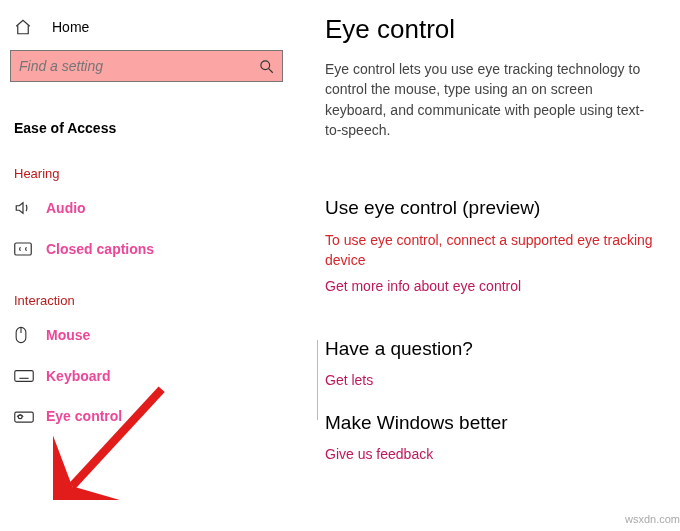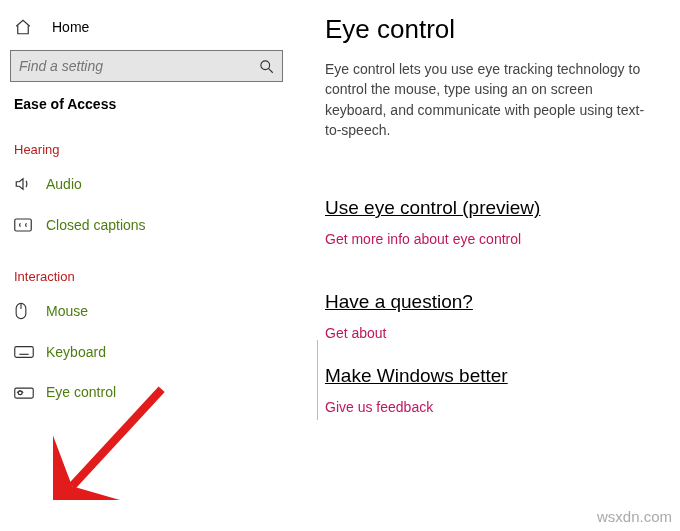--- a/index.html
+++ b/index.html
@@ -26,74 +26,74 @@
       padding: 6px 10px 6px 14px;
       cursor: pointer;
     }
     .home-row .icn { width: 22px; display: inline-flex; }
     .home-row span.lbl { margin-left: 16px; font-size: 14px; }
     .search-wrap { padding: 8px 10px 10px 10px; }
     .search-box {
       display: flex;
       align-items: center;
       border: 1px solid #777;
-      background: #e5e5e5;
+      background: #fca5a5;
       height: 32px;
       padding: 0 8px;
     }
     .search-box input {
       flex: 1;
       border: none;
       outline: none;
       font-size: 14px;
       font-style: italic;
       color: #666;
       background: transparent;
     }
     .search-box .sicn { color: #333; }
     .section-hdr {
       padding: 4px 14px 6px 14px;
       font-size: 14px;
       font-weight: 600;
       color: #000;
+      margin-top: 24px;
     }
     .group-label {
       padding: 24px 14px 6px 14px;
       font-size: 13px;
       color: #b91c1c;
     }
     .nav-item {
       display: flex;
       align-items: center;
       padding: 12px 10px 12px 14px;
       cursor: pointer;
     }
     .nav-item .icn { width: 22px; display: inline-flex; justify-content: flex-start; color: #333; }
-    .nav-item .lbl { margin-left: 10px; font-size: 14px; color: #4d7c0f; }
+    .nav-item .lbl { margin-left: 10px; font-size: 14px; color: #ec4899; font-weight: bold; }
     .main {
       flex: 1;
       padding: 14px 22px 0 32px;
       position: relative;
     }
     .page-title {
       font-size: 26px;
       font-weight: 400;
       margin-bottom: 14px;
     }
     .desc {
       font-size: 14px;
       color: #444;
       line-height: 1.45;
       margin-bottom: 57px;
     }
     .sub-title {
       font-size: 19px;
       font-weight: 400;
       margin-bottom: 12px;
-      text-decoration: underline;
     }
     .warn {
       color: #d6252b;
       font-size: 14px;
       line-height: 1.4;
       margin-bottom: 8px;
     }
     .link {
       color: #be185d;
       font-size: 14px;
@@ -113,23 +113,23 @@
     .arrow {
       position: absolute;
       left: 53px;
       top: 380px;
       width: 125px;
       height: 120px;
       pointer-events: none;
     }
     .watermark {
       position: absolute;
-      right: 8px;
+      right: 0;
       bottom: 6px;
-      font-size: 15px;
+      font-size: 11px;
       color: #aaa;
     }
     .bg-blob1 { position:absolute; left:0; top:150px; width:260px; height:220px;
       background: radial-gradient(circle at 30% 60%, rgba(255,245,200,.55), transparent 70%); z-index:-1;}
     .bg-blob2 { position:absolute; left:0; top:340px; width:300px; height:190px;
       background: radial-gradient(circle at 40% 70%, rgba(255,218,200,.4), transparent 70%); z-index:-1;}
     svg { display:block; }
   </style>
 </head>
 <body>
@@ -226,26 +226,27 @@
     </div>
 
   </div>
 
   <div class="main">
     <div class="page-title">Eye control</div>
     <div class="desc">Eye control lets you use eye tracking technology to control the mouse, type using an on screen keyboard, and communicate with people using text-to-speech.</div>
 
     <div class="block">
       <div class="sub-title">Use eye control (preview)</div>
+      <div class="warn">To use eye control, connect a supported eye tracking device</div>
       <span class="link">Get more info about eye control</span>
     </div>
 
     <div class="block2">
       <div class="sub-title">Have a question?</div>
-      <span class="link">Get about</span>
+      <span class="link">Get lets</span>
     </div>
 
     <div>
       <div class="sub-title">Make Windows better</div>
       <span class="link">Give us feedback</span>
     </div>
   </div>
 </div>
 
 <div class="divider-v"></div>

